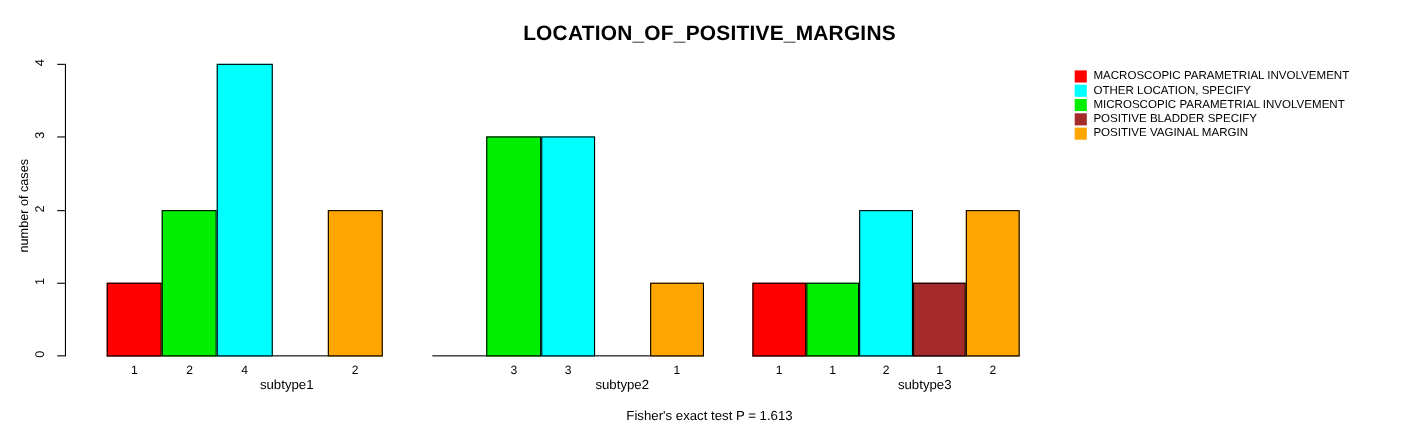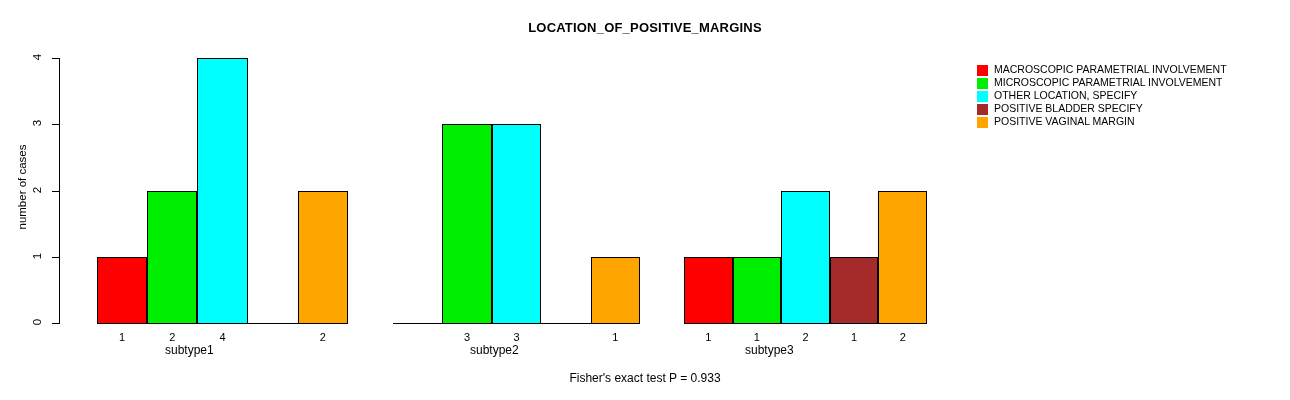--- a/index.html
+++ b/index.html
@@ -19,21 +19,21 @@
     left: 0; top: 0;
     width: 1290px;
     height: 400px;
   }
   .chart-title {
     position: absolute;
     left: 0;
     top: 20px;
     width: 1290px;
     text-align: center;
-    font-size: 13px;
+    font-size: 19px;
     font-weight: bold;
     color: #000000;
     letter-spacing: 0.2px;
   }
   .footer-note {
     position: absolute;
     left: 0;
     top: 371px;
     width: 1290px;
     text-align: center;
@@ -91,31 +91,31 @@
     position: absolute;
     font-size: 11px;
     color: #000000;
     text-align: center;
     white-space: nowrap;
   }
   .panel-label {
     position: absolute;
     font-size: 12px;
     color: #000000;
-    text-align: left;
+    text-align: right;
     white-space: nowrap;
   }
   .legend {
     position: absolute;
     left: 977px;
     top: 63px;
   }
   .legend-row {
     display: flex;
-    align-items: flex-end;
+    align-items: center;
     height: 13px;
     margin-bottom: 0px;
   }
   .legend-swatch {
     width: 11px;
     height: 11px;
     flex: 0 0 11px;
     margin-right: 6px;
   }
   .legend-text {
@@ -180,36 +180,36 @@
         <div class="bar" title="OTHER LOCATION, SPECIFY: 2" style="left: 97.2px; width: 48.6px; top: 190.5px; height: 133.5px; background: rgb(0, 255, 255);"></div>
         <div class="bar-value" style="left: 97.2px; width: 48.6px; top: 331px;">2</div>
         <div class="bar" title="POSITIVE BLADDER MARGIN: 1" style="left: 145.8px; width: 48.6px; top: 256.75px; height: 67.25px; background: rgb(165, 42, 42);"></div>
         <div class="bar-value" style="left: 145.8px; width: 48.6px; top: 331px;">1</div>
         <div class="bar" title="POSITIVE VAGINAL MARGIN: 2" style="left: 194.4px; width: 48.6px; top: 190.5px; height: 133.5px; background: rgb(255, 165, 0);"></div>
         <div class="bar-value" style="left: 194.4px; width: 48.6px; top: 331px;">2</div>
       </div>
       <div class="panel-label" style="left: 745px; width: 120px; top: 343px;">subtype3</div>
     </div>
 
-  <div class="footer-note">Fisher's exact test P = 0.933</div>
+  <div class="footer-note">Fisher's exact test P = 1.613</div>
 
   <div class="legend" id="legend">
       <div class="legend-row">
         <span class="legend-swatch" style="background: rgb(255, 0, 0);"></span>
         <span class="legend-text">MACROSCOPIC PARAMETRIAL INVOLVEMENT</span>
       </div>
       <div class="legend-row">
+        <span class="legend-swatch" style="background: rgb(0, 255, 255);"></span>
+        <span class="legend-text">OTHER LOCATION, SPECIFY</span>
+      </div>
+      <div class="legend-row">
         <span class="legend-swatch" style="background: rgb(0, 238, 0);"></span>
         <span class="legend-text">MICROSCOPIC PARAMETRIAL INVOLVEMENT</span>
       </div>
       <div class="legend-row">
-        <span class="legend-swatch" style="background: rgb(0, 255, 255);"></span>
-        <span class="legend-text">OTHER LOCATION, SPECIFY</span>
-      </div>
-      <div class="legend-row">
         <span class="legend-swatch" style="background: rgb(165, 42, 42);"></span>
         <span class="legend-text">POSITIVE BLADDER SPECIFY</span>
       </div>
       <div class="legend-row">
         <span class="legend-swatch" style="background: rgb(255, 165, 0);"></span>
         <span class="legend-text">POSITIVE VAGINAL MARGIN</span>
       </div>
     </div>
 
 </div>

